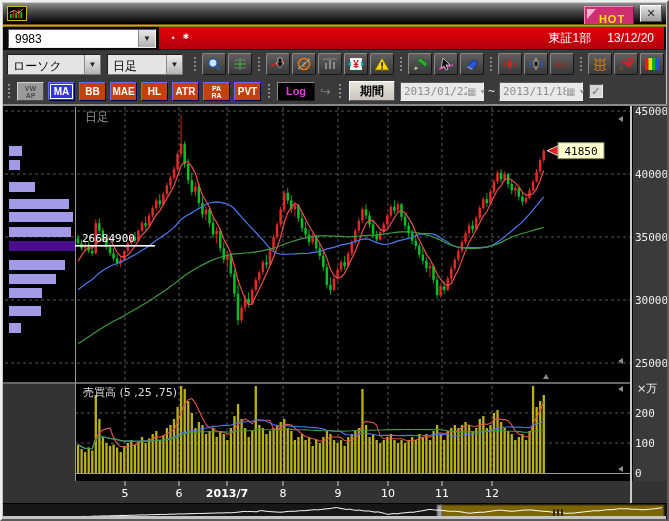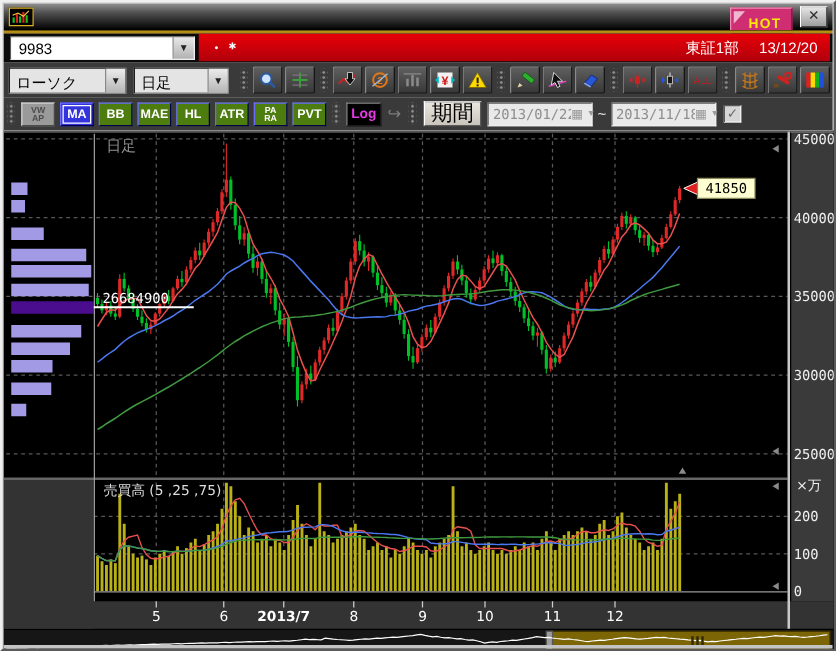--- a/index.html
+++ b/index.html
@@ -46,33 +46,33 @@
   .tcombo{height:21px;display:flex;margin-right:6px;border:1px solid;border-color:#1e1e1e #777 #777 #1e1e1e;background:#e4e4e4;flex:0 0 auto;}
   .tcombo .field{font-size:12px;color:#000;padding:3px 4px 0 5px;white-space:nowrap;}
   .tcombo .drop{width:16px;background:linear-gradient(180deg,#ececec,#b5b5b5);border-left:1px solid #8a8a8a;color:#222;font-size:8px;text-align:center;line-height:19px;}
   .tcombo .drop::after{content:"▼";}
   .tbtn{width:24px;height:22px;margin:0 1px;flex:0 0 auto;
     background:linear-gradient(180deg,#5f5f5f,#383838);
     border:1px solid;border-color:#8a8a8a #161616 #161616 #8a8a8a;border-radius:2px;
     display:flex;align-items:center;justify-content:center;}
   .tbtn svg{display:block;}
   
-  .tgl{min-width:27px;height:19px;margin:0 2px;flex:0 0 auto;background:#4d7c0f;
+  .tgl{min-width:27px;height:19px;margin:0 2px;flex:0 0 auto;background:#c2410c;
     border:1px solid;border-color:#6a6aff #00004a #00004a #6a6aff;
     color:#fff;font-size:10px;font-weight:bold;text-align:center;line-height:17px;white-space:pre-line;}
   .tgl.two{font-size:7px;line-height:7px;padding-top:2px;}
   .tgl.active{background:#3434dd;outline:1px solid #fff;outline-offset:-3px;}
   .tgl.disabled{background:#9a9a9a;color:#4c4c4c;border-color:#d2d2d2 #4a4a4a #4a4a4a #d2d2d2;}
-  #log-btn{width:28px;height:19px;margin:0 2px;background:#000;flex:0 0 auto;
+  #log-btn{width:38px;height:19px;margin:0 2px;background:#000;flex:0 0 auto;
     border:1px solid;border-color:#8a8a8a #1a1a1a #1a1a1a #8a8a8a;
     color:#e53ae5;font-size:11px;font-weight:bold;text-align:center;line-height:17px;}
   #arrow-disabled{color:#7c7c7c;font-size:13px;margin:0 3px;flex:0 0 auto;}
   #period-btn{width:46px;height:20px;margin:0 3px;flex:0 0 auto;
     background:linear-gradient(180deg,#e9e6df,#c9c5bc);border:1px solid;border-color:#fff #5a5a5a #5a5a5a #fff;
-    color:#000;font-size:17px;font-weight:normal;text-align:center;line-height:18px;}
+    color:#000;font-size:12px;font-weight:bold;text-align:center;line-height:18px;}
   .datebox{width:84px;height:19px;margin:0 2px;flex:0 0 auto;background:#e9e9e9;
     border:1px solid;border-color:#5a5a5a #efefef #efefef #5a5a5a;display:flex;align-items:center;}
   .datebox input{border:0;background:transparent;width:66px;color:#8e8e8e;font-size:11px;
     font-family:"DejaVu Sans Mono",monospace;padding:0 0 0 3px;}
   .datebox .cal{color:#9a9a9a;font-size:10px;}
   .datebox .dar{color:#9a9a9a;font-size:7px;margin-left:3px;}
   #range-sep{color:#e8e8e8;font-size:12px;margin:0 2px;}
   #range-chk{width:14px;height:14px;margin-left:4px;background:#d6d6d6;flex:0 0 auto;
     border:1px solid;border-color:#5a5a5a #efefef #efefef #5a5a5a;
     color:#6e6e6e;font-size:11px;font-weight:bold;text-align:center;line-height:13px;}

